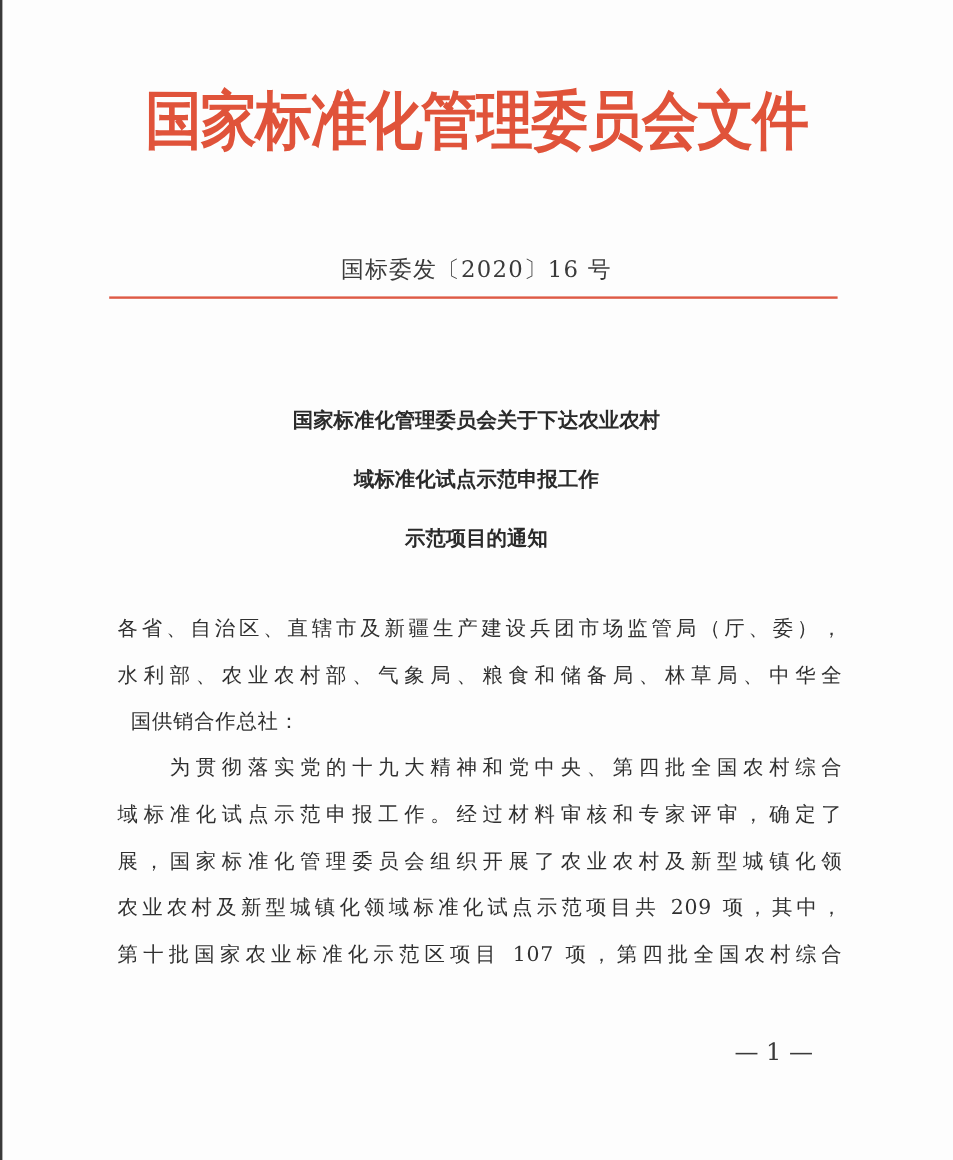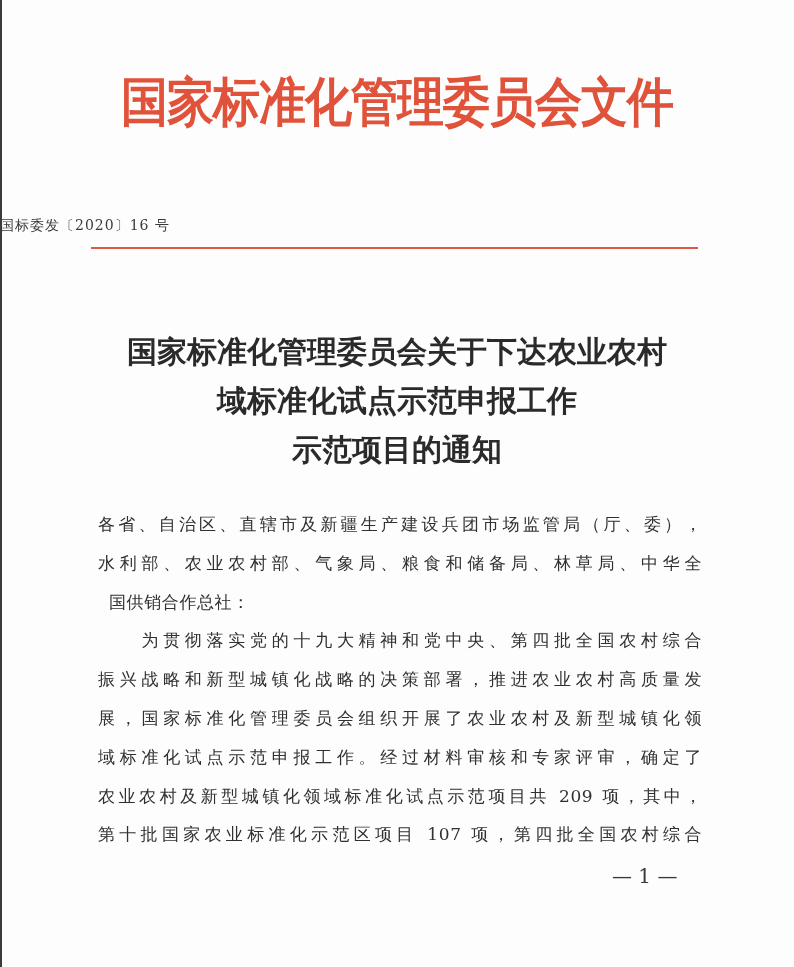--- a/index.html
+++ b/index.html
@@ -31,38 +31,39 @@
       line-height: 60px;
       font-weight: bold;
       letter-spacing: -1px;
       transform: scaleY(1.12);
       transform-origin: center top;
     }
     .doc-number {
       position: absolute;
       left: 0; right: 0;
       top: 212px;
-      font-size: 14px;
+      text-align: center;
+      font-size: 19px;
       line-height: 26px;
       color: #3a3a3a;
       letter-spacing: 1px;
     }
     .red-rule {
       position: absolute;
       left: 91px;
       width: 607px;
       top: 247px;
       height: 2px;
     }
     .title {
       position: absolute;
       left: 0; right: 0;
       top: 327px;
       text-align: center;
-      font-size: 30px;
+      font-size: 17px;
       line-height: 49px;
       font-weight: bold;
       color: #2a2a2a;
     }
     .title div { white-space: nowrap; }
     .body-text {
       position: absolute;
       left: 98px;
       width: 604px;
       top: 505px;
@@ -106,20 +107,19 @@
   <div>国家标准化管理委员会关于下达农业农村</div>
   <div>域标准化试点示范申报工作</div>
   <div>示范项目的通知</div>
 </div>
 
 <div class="body-text">
   <div class="body-line">各省、自治区、直辖市及新疆生产建设兵团市场监管局（厅、委），</div>
   <div class="body-line">水利部、农业农村部、气象局、粮食和储备局、林草局、中华全</div>
   <div class="body-line last">国供销合作总社：</div>
   <div class="body-line">　　为贯彻落实党的十九大精神和党中央、第四批全国农村综合</div>
-  <div class="body-line">振兴战略和新型城镇化战略的决策部署，推进农业农村高质量发</div>
+  <div class="body-line">域标准化试点示范申报工作。经过材料审核和专家评审，确定了</div>
   <div class="body-line">展，国家标准化管理委员会组织开展了农业农村及新型城镇化领</div>
-  <div class="body-line">域标准化试点示范申报工作。经过材料审核和专家评审，确定了</div>
   <div class="body-line">农业农村及新型城镇化领域标准化试点示范项目共 209 项，其中，</div>
   <div class="body-line">第十批国家农业标准化示范区项目 107 项，第四批全国农村综合</div>
 </div>
 
 <div class="page-number">— 1 —</div>
 
 </body></html>

